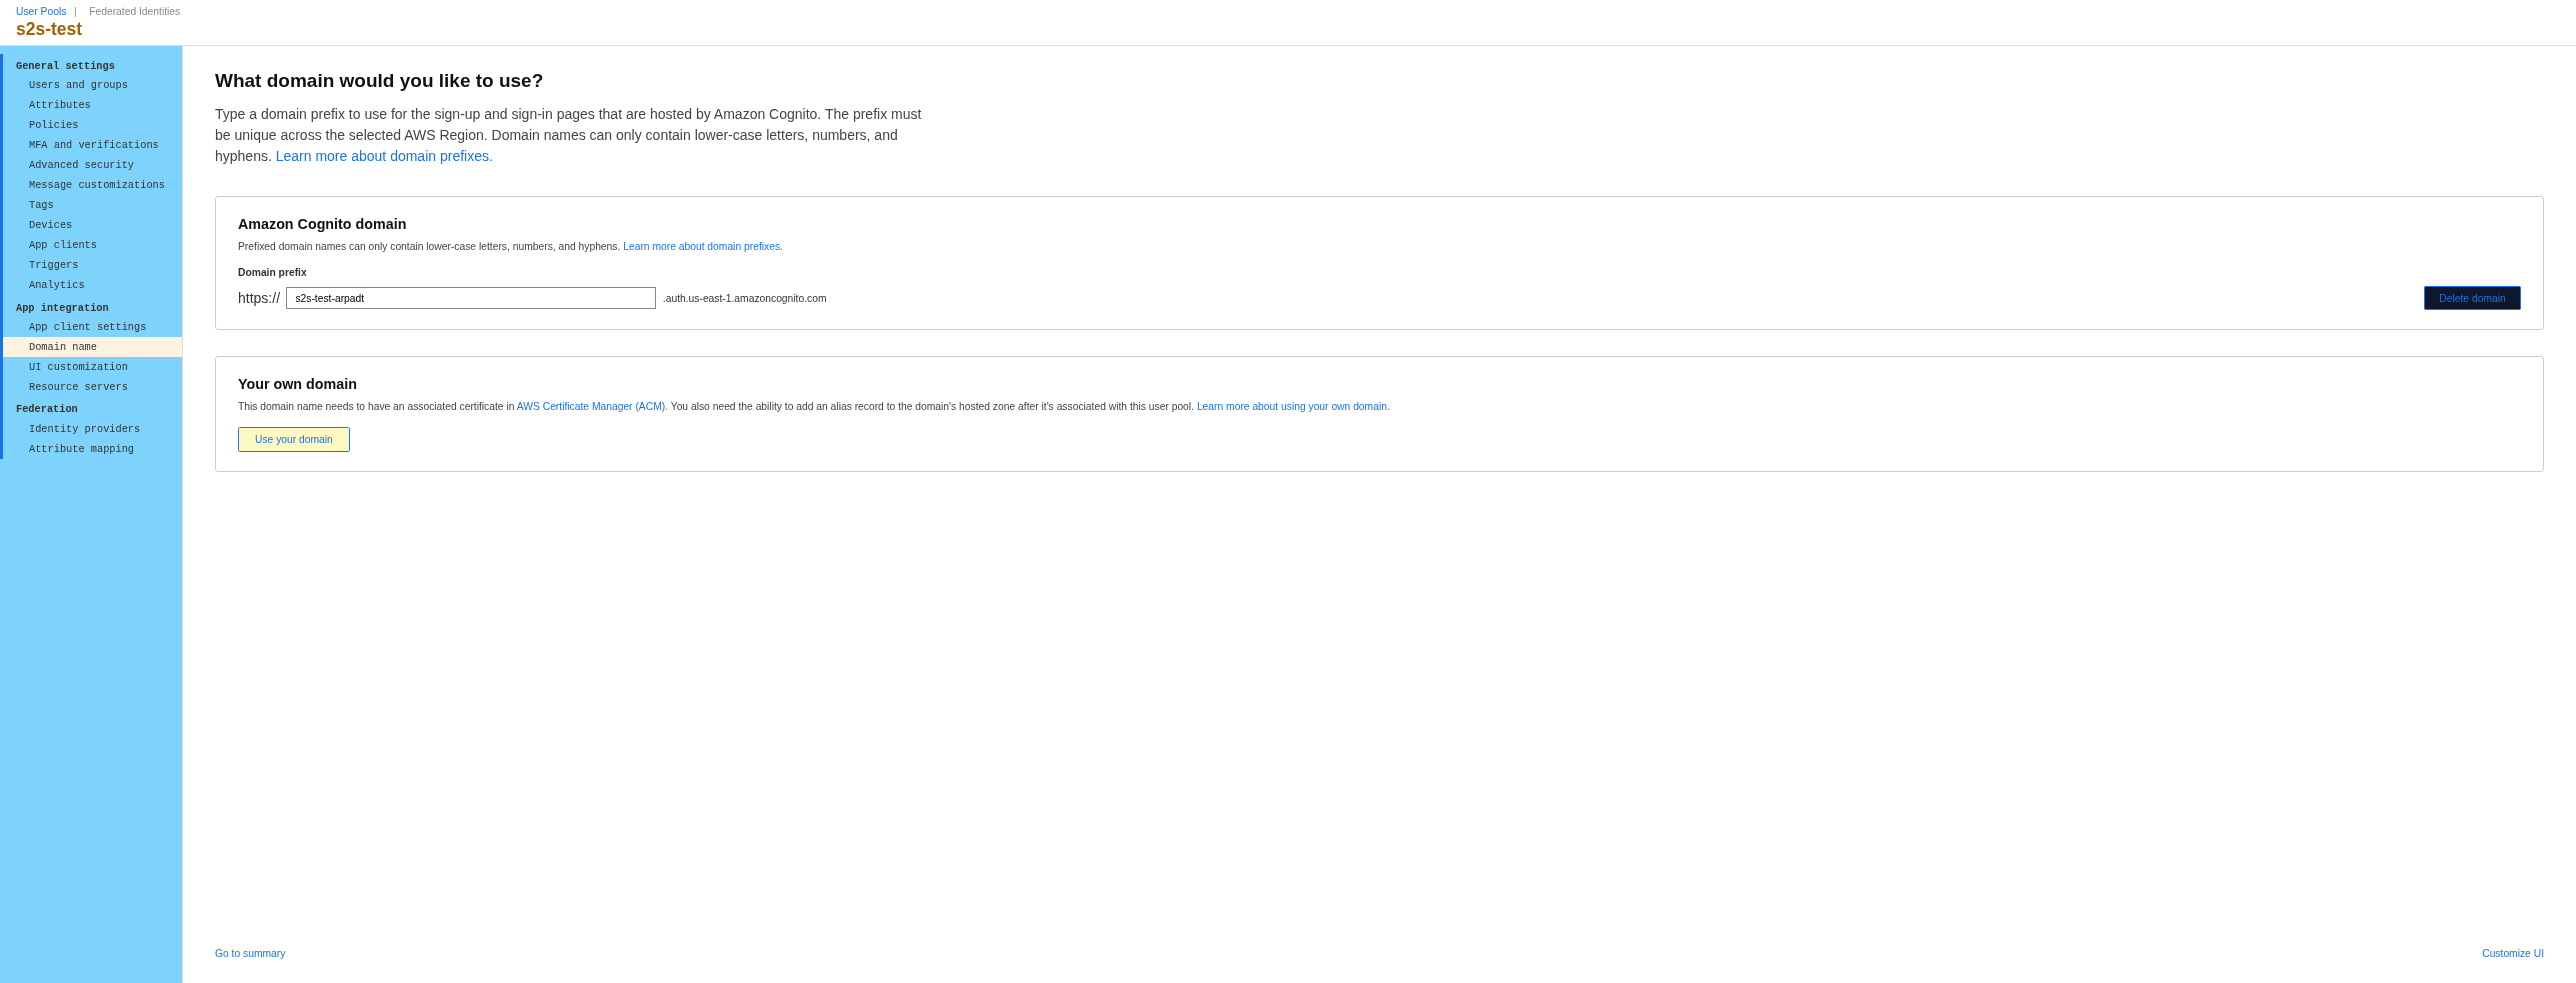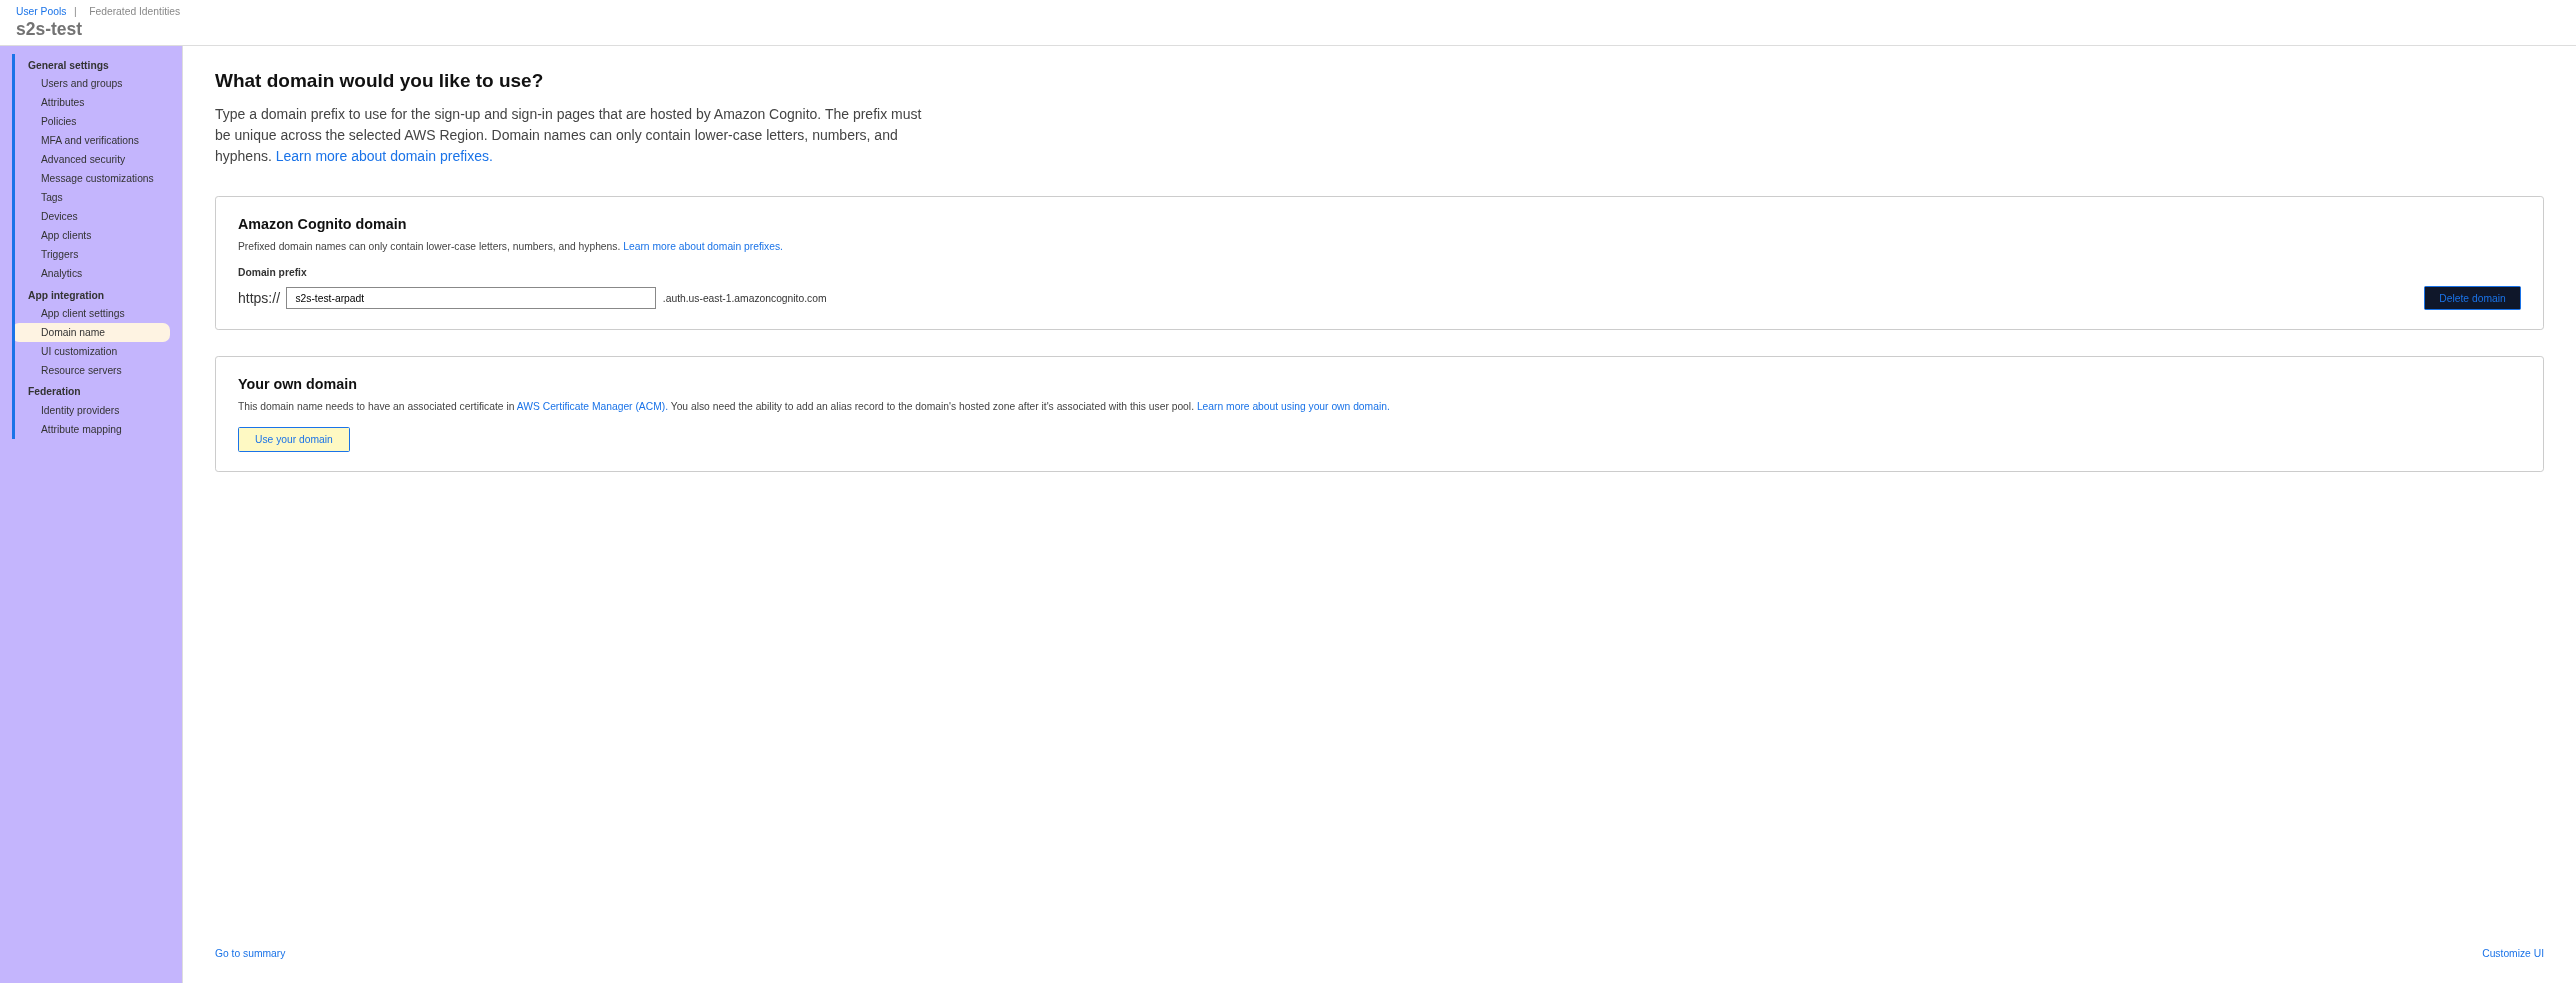--- a/index.html
+++ b/index.html
@@ -3,30 +3,30 @@
   <meta charset="utf-8">
   <style>
     * { box-sizing: border-box; margin: 0; padding: 0; }
     body { font-family: -apple-system, BlinkMacSystemFont, 'Segoe UI', Arial, sans-serif; font-size: 11px; color: #333; background: #fff; display: flex; flex-direction: column; height: 100vh; }
 
     
     .header { padding: 6.4px 16px 4.8px 16px; border-bottom: 0.8px solid #ddd; }
     .breadcrumb { font-size: 10.3px; color: #555; margin-bottom: 1.6px; }
     .breadcrumb a { color: #1a73e8; text-decoration: none; }
     .breadcrumb span { color: #888; margin: 0 4.8px; }
-    .pool-title { font-size: 17.5px; font-weight: 700; color: #737373; }
+    .pool-title { font-size: 17.5px; font-weight: 700; color: #a16207; }
 
     
     .layout { display: flex; flex: 1; overflow: hidden; }
 
     
-    .sidebar { width: 183px; min-width: 183px; border-right: 0.8px solid #ddd; overflow-y: auto; padding: 8px 12px; background: #c4b5fd; }
+    .sidebar { width: 183px; min-width: 183px; border-right: 0.8px solid #ddd; overflow-y: auto; padding: 8px 0; background: #7dd3fc; font-family: Liberation Mono, monospace; }
     .sidebar-section-title { font-size: 10.3px; font-weight: 600; color: #333; padding: 6.4px 16px 3.2px 16px; cursor: pointer; }
     .sidebar-item { font-size: 10.3px; color: #333; padding: 4px 16px 4px 29px; cursor: pointer; }
-    .sidebar-item.active { background: #fef3e2; font-weight: 500; border-radius: 7px; }
+    .sidebar-item.active { background: #fef3e2; font-weight: 500; }
     .sidebar-section { position: relative; }
     .sidebar-section.has-indicator::before { content: ''; display: block; position: absolute; left: 0; top: 0; bottom: 0; width: 3.2px; background: #1a73e8; }
 
     
     .main { flex: 1; overflow-y: auto; padding: 24px 32px; display: flex; flex-direction: column; }
 
     .page-title { font-size: 19px; font-weight: 700; text-align: left; margin-bottom: 12.7px; color: #111; }
     .page-description { font-size: 14px; color: #444; text-align: left; margin-bottom: 19px; max-width: 716px; line-height: 1.5; }
     .page-description a { color: #1a73e8; text-decoration: none; }
 

